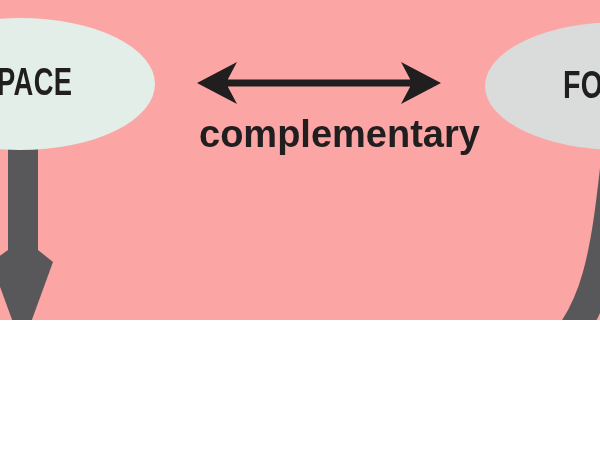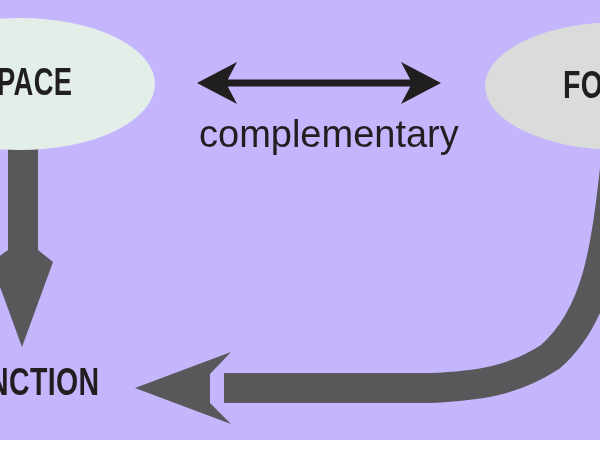--- a/index.html
+++ b/index.html
@@ -3,44 +3,44 @@
 <meta charset="utf-8">
 <style>
   html, body {
     margin: 0;
     padding: 0;
     background: #ffffff;
   }
   .stage {
     position: relative;
     width: 600px;
-    height: 440px;
+    height: 320px;
     overflow: hidden;
-    background: #c4b5fd;
+    background: #fca5a5;
     font-family: "Liberation Sans", sans-serif;
   }
   .gfx {
     position: absolute;
     left: 0;
     top: 0;
   }
   .lbl {
     position: absolute;
     color: #211e1f;
     line-height: 38px;
     white-space: nowrap;
   }
   .caps {
     font-weight: 700;
     font-size: 38px;
     transform-origin: 0 50%;
     letter-spacing: 0.5px;
   }
   .lower {
-    font-weight: 400;
+    font-weight: 700;
     font-size: 38px;
     text-align: center;
   }
   .sx72 { transform: scaleX(0.72); }
   .sx75 { transform: scaleX(0.75); }
 </style>
 </head>
 <body>
 
 <div class="stage">

